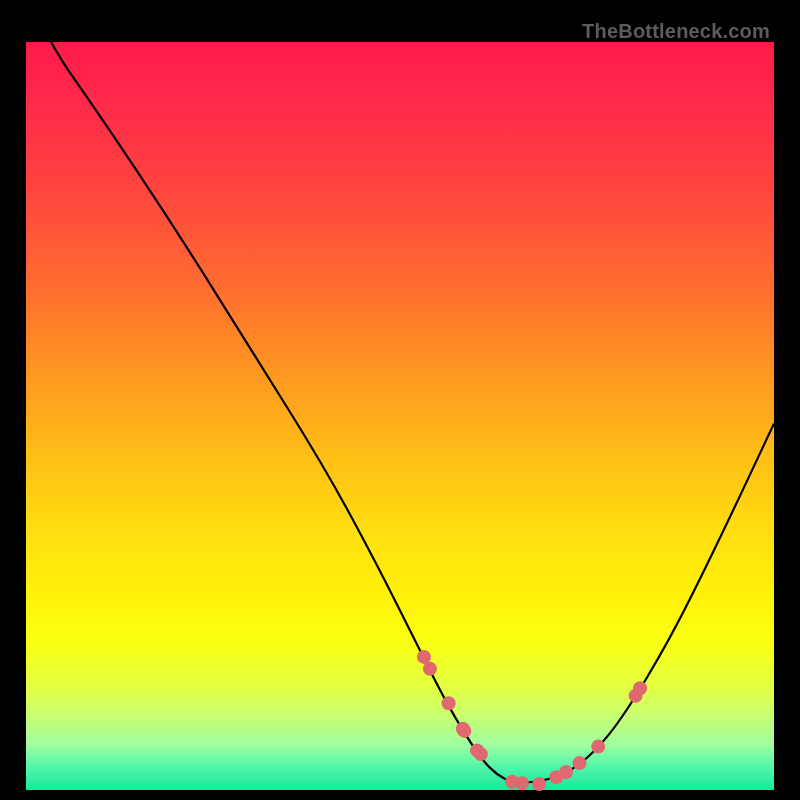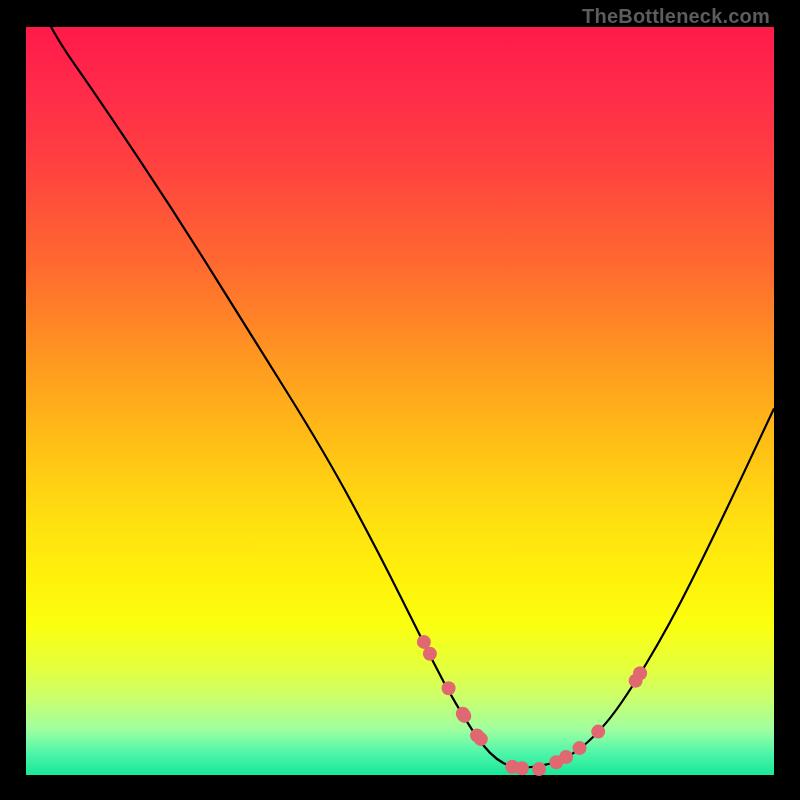--- a/index.html
+++ b/index.html
@@ -1,19 +1,19 @@
 <!DOCTYPE html>
 <html><head>
 <meta charset="utf-8">
 <style>
   * { margin: 0; padding: 0; box-sizing: border-box; }
   html, body { width: 800px; height: 800px; background: #000; overflow: hidden; }
   .frame {
     position: absolute;
-    left: 0; top: 1px;
+    left: 0; top: 16px;
     width: 800px; height: 772px;
     background: #000;
   }
   .plot-area {
     position: absolute;
     left: 26px; top: 26px;
     width: 748px; height: 748px;
     background: linear-gradient(to bottom,
       #ff1a4a 0%,
       #ff2a4a 8%,

